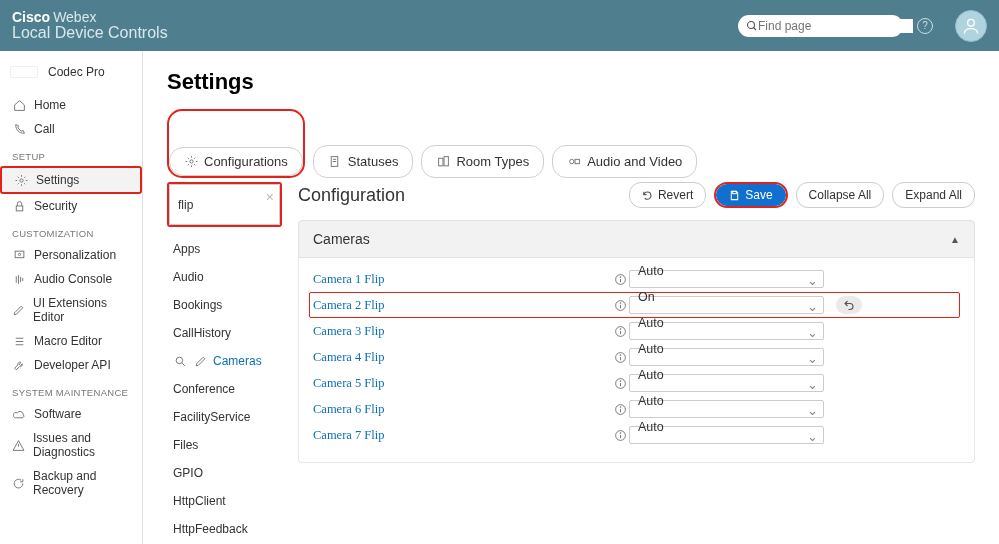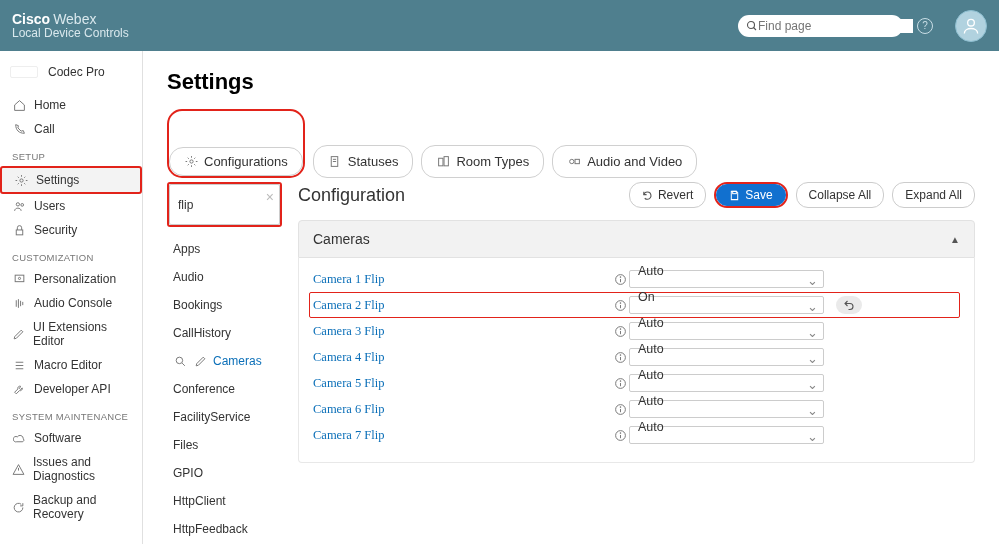--- a/index.html
+++ b/index.html
@@ -2,21 +2,21 @@
 <html><head>
 <meta charset="utf-8">
 <style>
   * { box-sizing: border-box; margin: 0; padding: 0; font-family: -apple-system, BlinkMacSystemFont, "Segoe UI", Helvetica, Arial, sans-serif; }
   body { background: #fff; width: 999px; height: 544px; overflow: hidden; }
   
   .topbar { height: 51px; background: #4f7f8e; display: flex; align-items: center; padding: 0 12px; color: #fff; }
   .brand { font-size: 14px; line-height: 1; }
   .brand .c { font-weight: bold; }
   .brand .w { color: #d9e8ed; margin-left: 3px; }
-  .brand .sub { font-size: 12px; color: #d9e8ed; margin-top: 1px; }
+  .brand .sub { font-size: 16px; color: #d9e8ed; margin-top: 1px; }
   .top-spacer { flex: 1; }
   .search { background: #fff; border-radius: 12px; height: 22px; width: 165px; display: flex; align-items: center; padding: 0 8px; }
   .search input { border: none; outline: none; font-size: 12px; flex: 1; color: #333; }
   .help-ic { margin-left: 14px; width: 16px; height: 16px; border: 1.5px solid #c9dee6; border-radius: 50%; display: flex; align-items: center; justify-content: center; font-size: 10px; color: #c9dee6; }
   .avatar { width: 32px; height: 32px; border-radius: 50%; background: #b1d2df; border: 1px solid #8dbed0; margin-left: 22px; display:flex; align-items:center; justify-content:center; }
   
   .layout { display: flex; height: calc(100% - 34px); }
   
   .sidebar { width: 143px; border-right: 1px solid #e0e0e0; overflow: hidden; }
   .device { padding: 14px 10px; display: flex; align-items: center; gap: 10px; }
@@ -124,30 +124,20 @@
             <svg width="13" height="13" viewBox="0 0 24 24" fill="none" stroke="#777" stroke-width="1.8">
               <circle cx="12" cy="12" r="3"></circle>
               <path d="M12 2v3M12 19v3M4 12H1M23 12h-3M5 5l2 2M17 17l2 2M19 5l-2 2M7 17l-2 2"></path>
             </svg>
           </span>
          <span>Settings</span>
        </div>
         <div class="side-item">
          <span class="ic">
             <svg width="13" height="13" viewBox="0 0 24 24" fill="none" stroke="#777" stroke-width="1.8">
-              <circle cx="9" cy="8" r="3"></circle>
-              <circle cx="17" cy="9" r="2.5"></circle>
-              <path d="M3 20c0-3 3-5 6-5s6 2 6 5"></path>
-            </svg>
-          </span>
-         <span>Users</span>
-       </div>
-        <div class="side-item">
-         <span class="ic">
-            <svg width="13" height="13" viewBox="0 0 24 24" fill="none" stroke="#777" stroke-width="1.8">
               <rect x="6" y="11" width="12" height="9"></rect>
               <path d="M8 11V7a4 4 0 0 1 8 0v4"></path>
             </svg>
           </span>
          <span>Security</span>
        </div>
         <div class="side-group-label">CUSTOMIZATION</div>
         <div class="side-item">
          <span class="ic">
             <svg width="13" height="13" viewBox="0 0 24 24" fill="none" stroke="#777" stroke-width="1.8">

